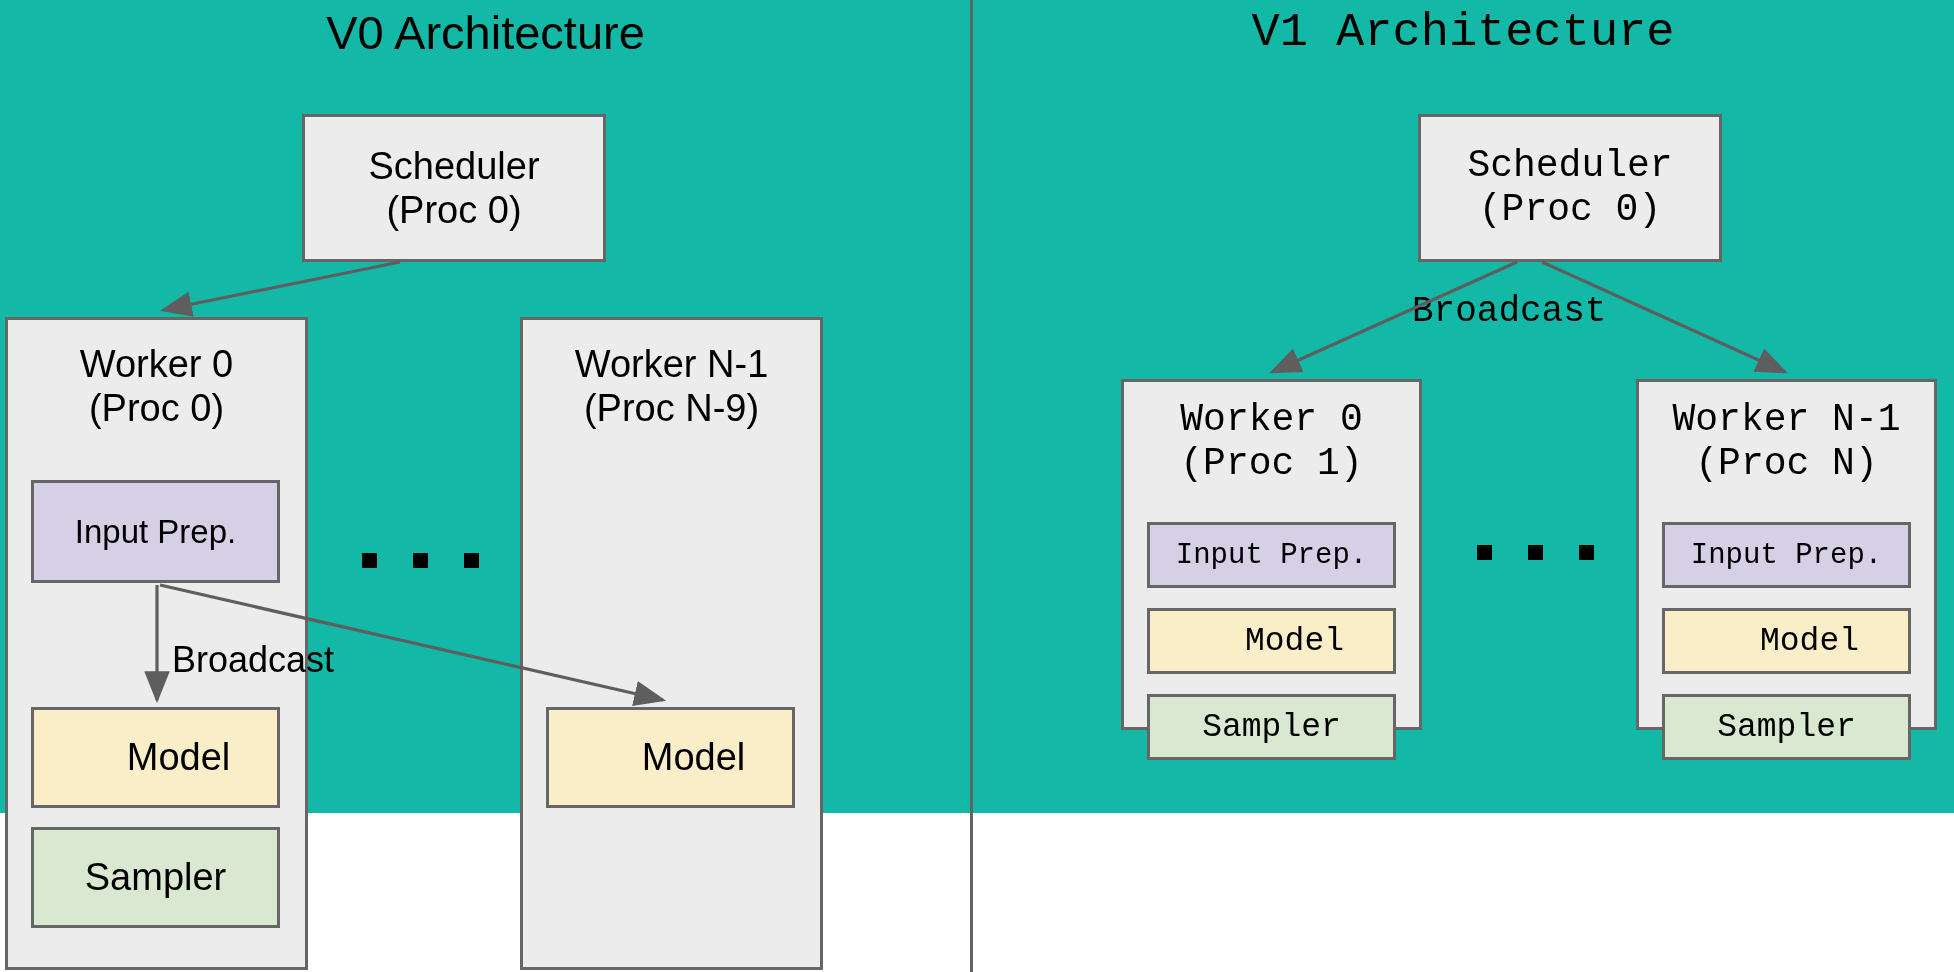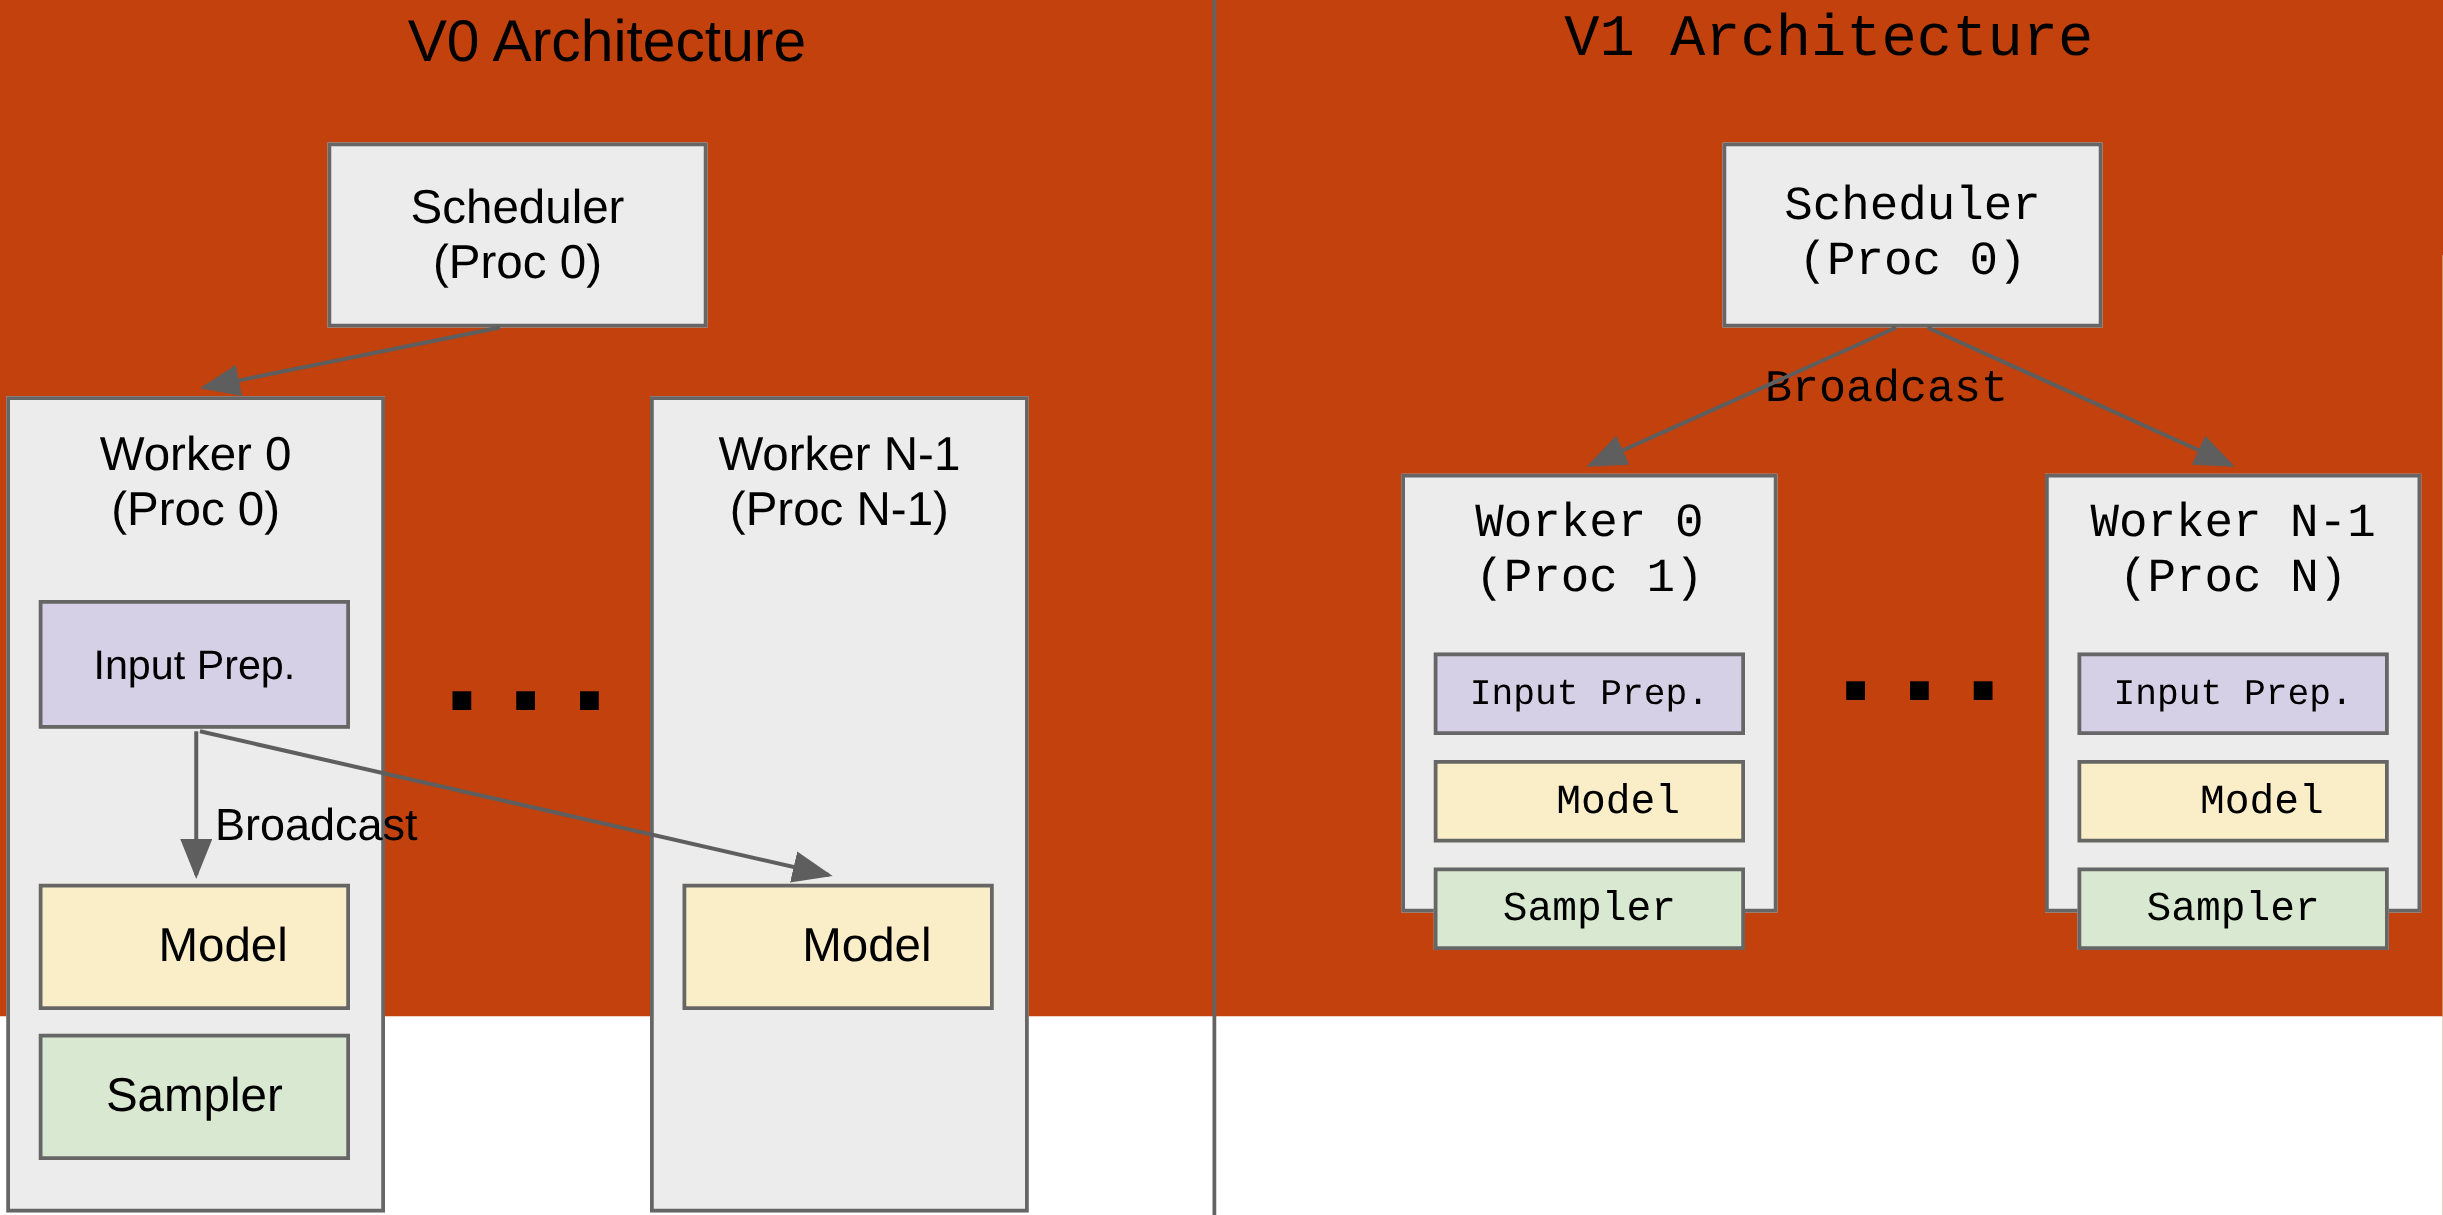--- a/index.html
+++ b/index.html
@@ -11,21 +11,21 @@
     width: 1954px;
     height: 972px;
     font-family: "Liberation Sans", sans-serif;
     color: #000000;
     overflow: hidden;
   }
   #stage {
     position: relative;
     width: 1954px;
     height: 813px;
-    background: #c2410c;
+    background: #14b8a6;
   }
   .panel {
     position: absolute;
     top: 0;
     height: 972px;
   }
   #panel-v0 { left: 0; width: 971px; }
   #panel-v1 { left: 972px; width: 982px; font-family: Liberation Mono, monospace; }
 
   .divider {
@@ -52,20 +52,21 @@
     position: absolute;
     box-sizing: border-box;
     border: 3px solid #666666;
     display: flex;
     flex-direction: column;
     align-items: center;
     justify-content: center;
   }
   .container-box {
     background: #ececec;
+    margin-left: 40px;
   }
   .box-title {
     text-align: center;
     font-size: 38px;
     line-height: 44px;
     white-space: nowrap;
   }
   .worker-box {
     background: #ececec;
     align-items: center;
@@ -144,21 +145,21 @@
     </div>
     <div class="sub-box sub-model" style="left:31px; top:707px; width:249px; height:101px; font-size:38px;">
       <span>Model</span>
     </div>
     <div class="sub-box sub-sampler" style="left:31px; top:827px; width:249px; height:101px; font-size:38px;">
       <span>Sampler</span>
     </div>
 
     <div class="box worker-box" style="left:520px; top:317px; width:303px; height:653px; padding-top:22px;">
       <div class="worker-head">Worker N-1</div>
-      <div class="worker-head">(Proc N-1)</div>
+      <div class="worker-head">(Proc N-9)</div>
     </div>
     <div class="sub-box sub-model" style="left:546px; top:707px; width:249px; height:101px; font-size:38px;">
       <span>Model</span>
     </div>
 
     <div class="dots" style="left:362px; top:553px;">
       <span></span>
       <span></span>
       <span></span>
     </div>

